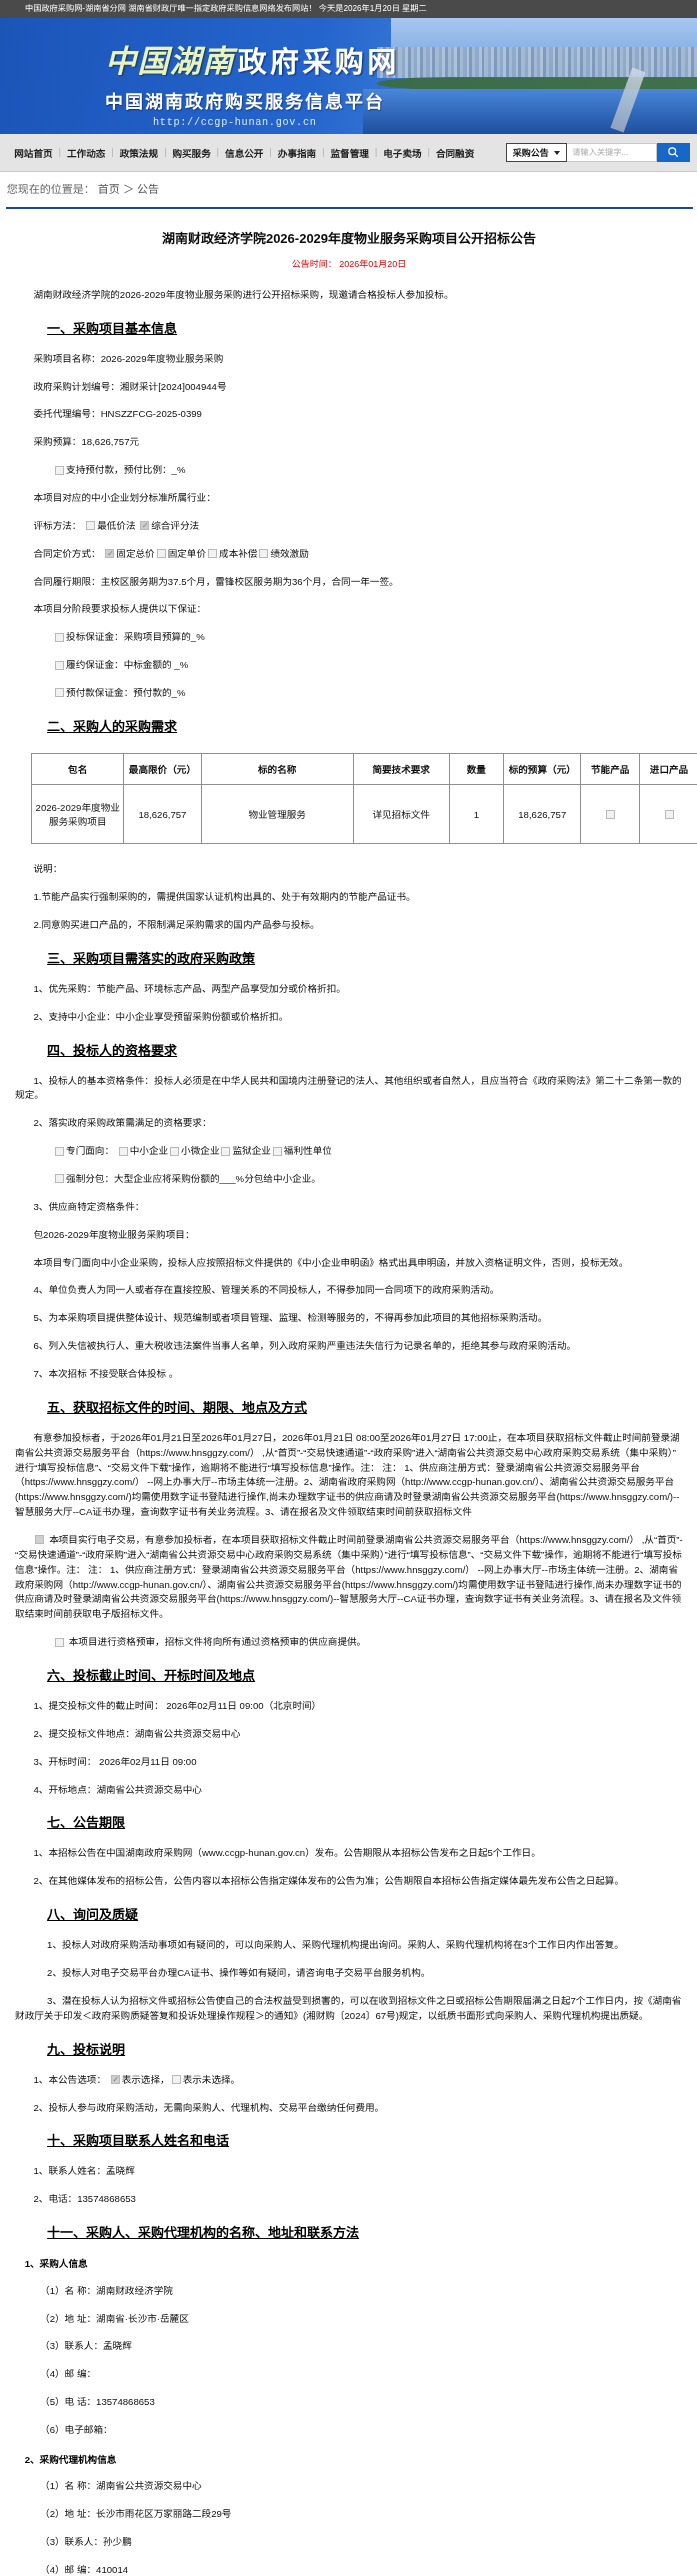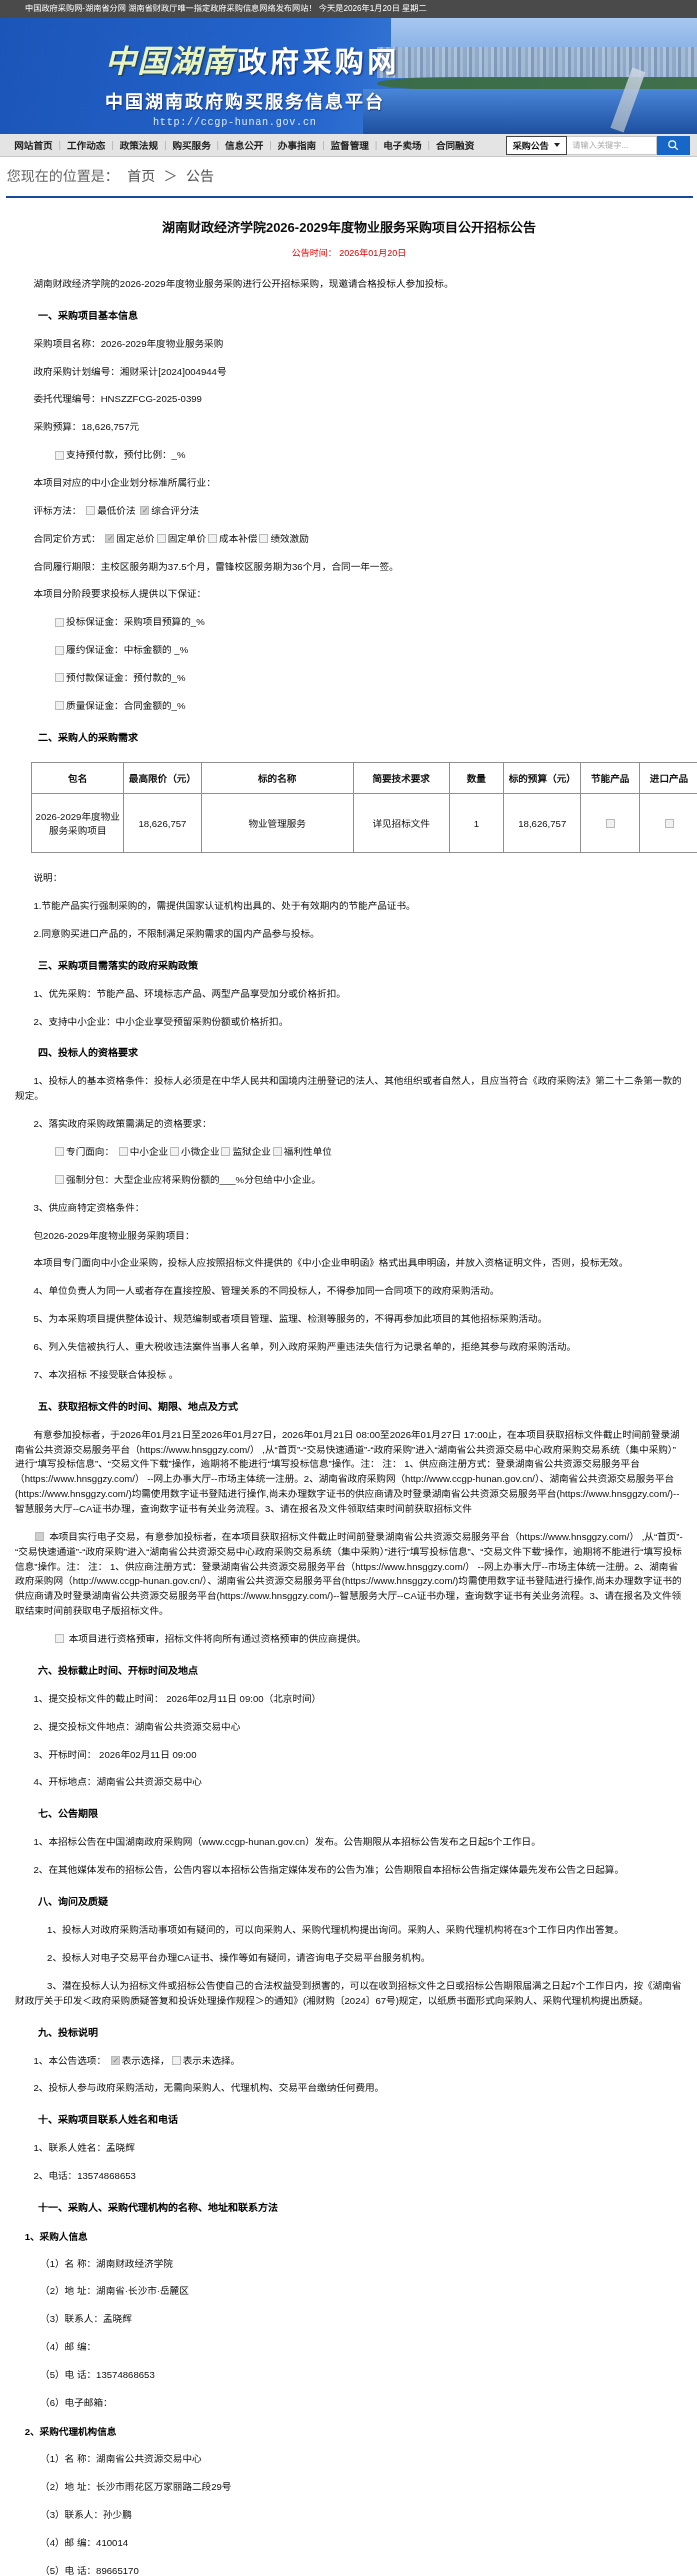--- a/index.html
+++ b/index.html
@@ -36,47 +36,47 @@
     font-size:31px; color:#e9f3c0; text-shadow:1.4px 1.4px 1.4px rgba(20,40,10,.55); letter-spacing:1.4px;
   }
   .logo-main { font-size:29px; font-weight:bold; color:#fff; letter-spacing:3.4px;
     text-shadow:1.4px 1.4px 1.4px rgba(0,0,40,.45); }
   .logo-sub { margin-top:5.5px; font-size:18px; font-weight:bold; color:#fff; letter-spacing:2px;
     text-shadow:0.7px 0.7px 1.4px rgba(0,0,40,.45); }
   .logo-url { margin-top:4.1px; font-size:10.2px; color:#dce8f8; letter-spacing:0.7px; padding-left:48px;
     font-family:"Liberation Mono","DejaVu Sans Mono",monospace; }
 
   
-  .nav { display:flex; align-items:center; height:23px; background:#e4e4e4;
+  .nav { display:flex; align-items:center; height:38px; background:#e4e4e4;
     border-bottom:1.4px solid #c9c9c9; padding:0 8.2px; }
   .nav-menu { display:flex; align-items:center; }
   .nav-item { font-size:9.6px; font-weight:600; color:#222; padding:0 6.1px; cursor:pointer; white-space:nowrap; }
   .nav-div { color:#aaa; font-size:8.2px; }
   .search { margin-left:auto; display:flex; align-items:center; }
   .sel { display:flex; align-items:center; gap:5.5px; height:19px; background:#fff;
     border:0.7px solid #444; padding:0 5.5px; font-size:9px; font-weight:600; cursor:pointer; }
   .caret { width:0; height:0; border-left:3.4px solid transparent; border-right:3.4px solid transparent;
     border-top:4.1px solid #222; }
   .search input { height:19px; width:90px; border:0.7px solid #c8c8c8; border-left:none;
     padding:0 5.5px; font-size:8.2px; color:#333; outline:none; }
   .search input::placeholder { color:#aaa; }
   .search-btn { height:19px; width:33px; background:#1667c7; border:none; cursor:pointer;
     display:flex; align-items:center; justify-content:center; }
 
   
-  .crumbs { font-size:14px; color:#666; padding:8.2px 6.8px 11px;font-family:Liberation Mono, monospace; }
+  .crumbs { font-size:11px; color:#666; padding:8.2px 6.8px 11px; }
   .crumbs a { color:#555; text-decoration:none; cursor:pointer; }
 
   
   .content { margin:0 5.5px 0; border-top:2px solid #17489b; background:#fff; padding:2.7px 9.6px 16.4px; }
   .art-title { text-align:center; font-size:13px; font-weight:bold; color:#0d0d0d; margin:16.4px 0 9.6px; }
   .art-date  { text-align:center; font-size:9px; color:#e60000; margin-bottom:18px; }
 
   .para  { font-size:9.6px; line-height:1.55; margin:13px 0 13px 18.4px; color:#0d0d0d; }
-  .sec-h { font-size:10px; font-weight:bold; margin:15px 0 15px 23px; color:#000; }
+  .sec-h { font-size:13px; font-weight:bold; margin:15px 0 15px 32px; color:#000;text-decoration:underline; }
   .sec-h2{ font-size:9.6px; font-weight:bold; margin:13.7px 0 13.7px 9.6px; color:#000; }
   .para.ind-1  { margin-left:38px; }
   .para.ind-sm { margin-left:32px; }
   .para.ind-xs { margin-left:25px; }
   .para.flow   { margin-left:0; text-indent:18.4px; }
   .para.flow2  { margin-left:0; text-indent:32px; }
 
   
   .cb { display:inline-block; width:9px; height:9px; border:0.7px solid #b9b9b9; background:#f2f2f2;
     vertical-align:-1.4px; margin:0 2px; position:relative; }
@@ -172,21 +172,20 @@
       <div class="para">采购预算：18,626,757元</div>
       <div class="para ind-1"><span class="cb"></span>支持预付款，预付比例：_%</div>
       <div class="para">本项目对应的中小企业划分标准所属行业：</div>
       <div class="para">评标方法： <span class="cb"></span>最低价法 <span class="cb cbx"></span>综合评分法</div>
       <div class="para">合同定价方式： <span class="cb cbx"></span>固定总价<span class="cb"></span>固定单价<span class="cb"></span>成本补偿<span class="cb"></span>绩效激励</div>
       <div class="para">合同履行期限：主校区服务期为37.5个月，雷锋校区服务期为36个月，合同一年一签。</div>
       <div class="para">本项目分阶段要求投标人提供以下保证：</div>
       <div class="para ind-1"><span class="cb"></span>投标保证金：采购项目预算的_%</div>
       <div class="para ind-1"><span class="cb"></span>履约保证金：中标金额的 _%</div>
       <div class="para ind-1"><span class="cb"></span>预付款保证金：预付款的_%</div>
-      <div class="para ind-1"><span class="cb"></span>质量保证金：合同金额的_%</div>
       <div class="sec-h">二、采购人的采购需求</div>
       <table class="req">
         <colgroup>
           <col class="c1">
           <col class="c2">
           <col class="c3">
           <col class="c4">
           <col class="c5">
           <col class="c6">
           <col class="c7">

